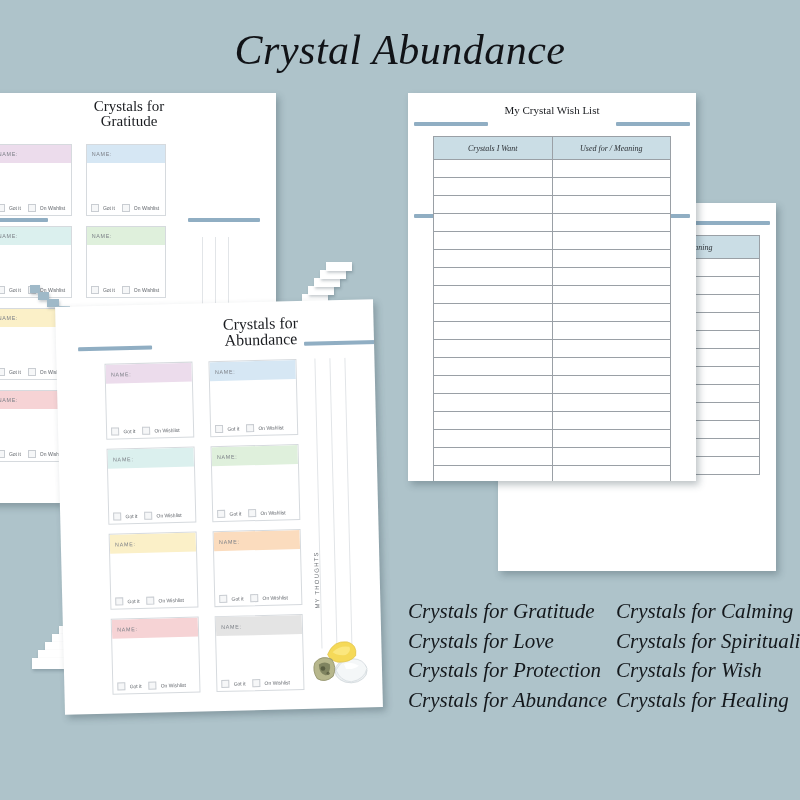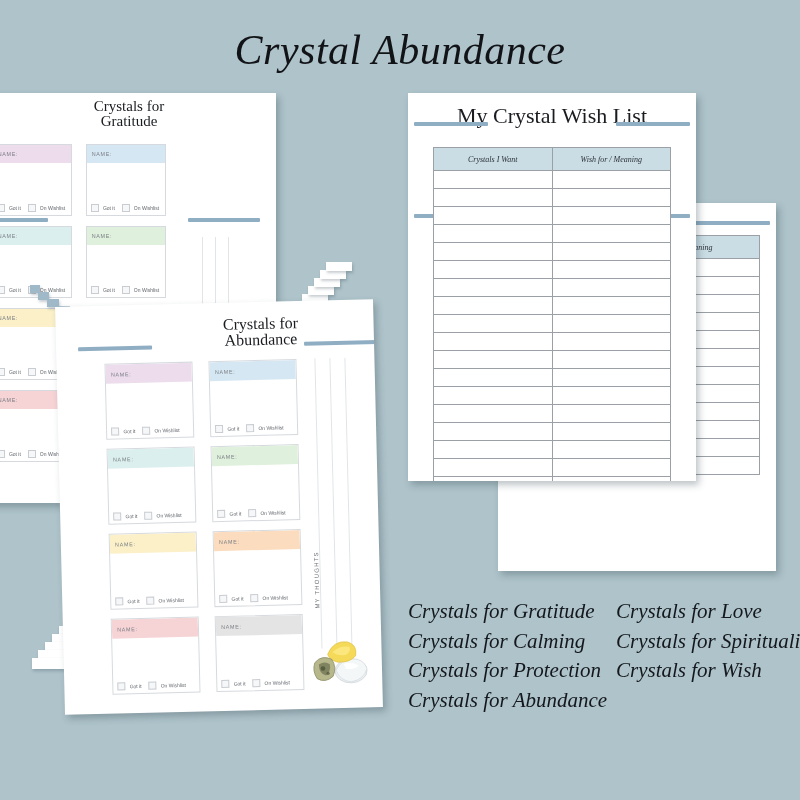--- a/index.html
+++ b/index.html
@@ -243,27 +243,27 @@
         <tr>
           <td></td>
           <td></td>
         </tr>
       </tbody>
   </table>
 </div>
 
 <div class="sheet" style="left:408px; top:93px; width:288px; height:388px;">
   <div class="ws-rule" style="left:6px; top:121px; width:74px;"></div>
-  <div class="ws-title" style="left:0; top:12px; width:288px; font-size:22px;">My Crystal Wish List</div>
+  <div class="ws-title" style="left:0; top:12px; width:288px; font-size:11px;">My Crystal Wish List</div>
   <div class="ws-rule" style="right:6px; top:121px; width:74px;"></div>
-  <table class="tbl" style="left:25px; top:43px; width:238px;margin-top:11px;">
+  <table class="tbl" style="left:25px; top:43px; width:238px;">
     <thead>
       <tr>
         <th>Crystals I Want</th>
-        <th>Wish for / Meaning</th>
+        <th>Used for / Meaning</th>
       </tr>
     </thead>
     <tbody id="wishlist-body">
         <tr>
           <td></td>
           <td></td>
         </tr>
         <tr>
           <td></td>
           <td></td>
@@ -618,19 +618,20 @@
 
     <path d="M9 34 Q16 26 26 31 Q31 39 27 48 Q19 55 11 50 Q6 42 9 34 Z" fill="#b7b78c" stroke="#8e8e67" stroke-width="0.8"></path>
     <path d="M13 36 Q19 32 24 36 Q25 43 20 47 Q13 46 13 36 Z" fill="#6e7352" opacity="0.75"></path>
     <circle cx="17" cy="40" r="2.3" fill="#4e5238" opacity="0.8"></circle>
     <circle cx="22" cy="45" r="1.6" fill="#4e5238" opacity="0.7"></circle>
   </svg>
 </div>
 
 <div id="caption-list">
   <div>Crystals for Gratitude</div>
+  <div>Crystals for Calming</div>
   <div>Crystals for Love</div>
-  <div>Crystals for Calming</div>
   <div>Crystals for Spirituality</div>
   <div>Crystals for Protection</div>
   <div>Crystals for Wish</div>
   <div>Crystals for Abundance</div>
+  <div>Crystals for Healing</div>
 </div>
 
 </body></html>

